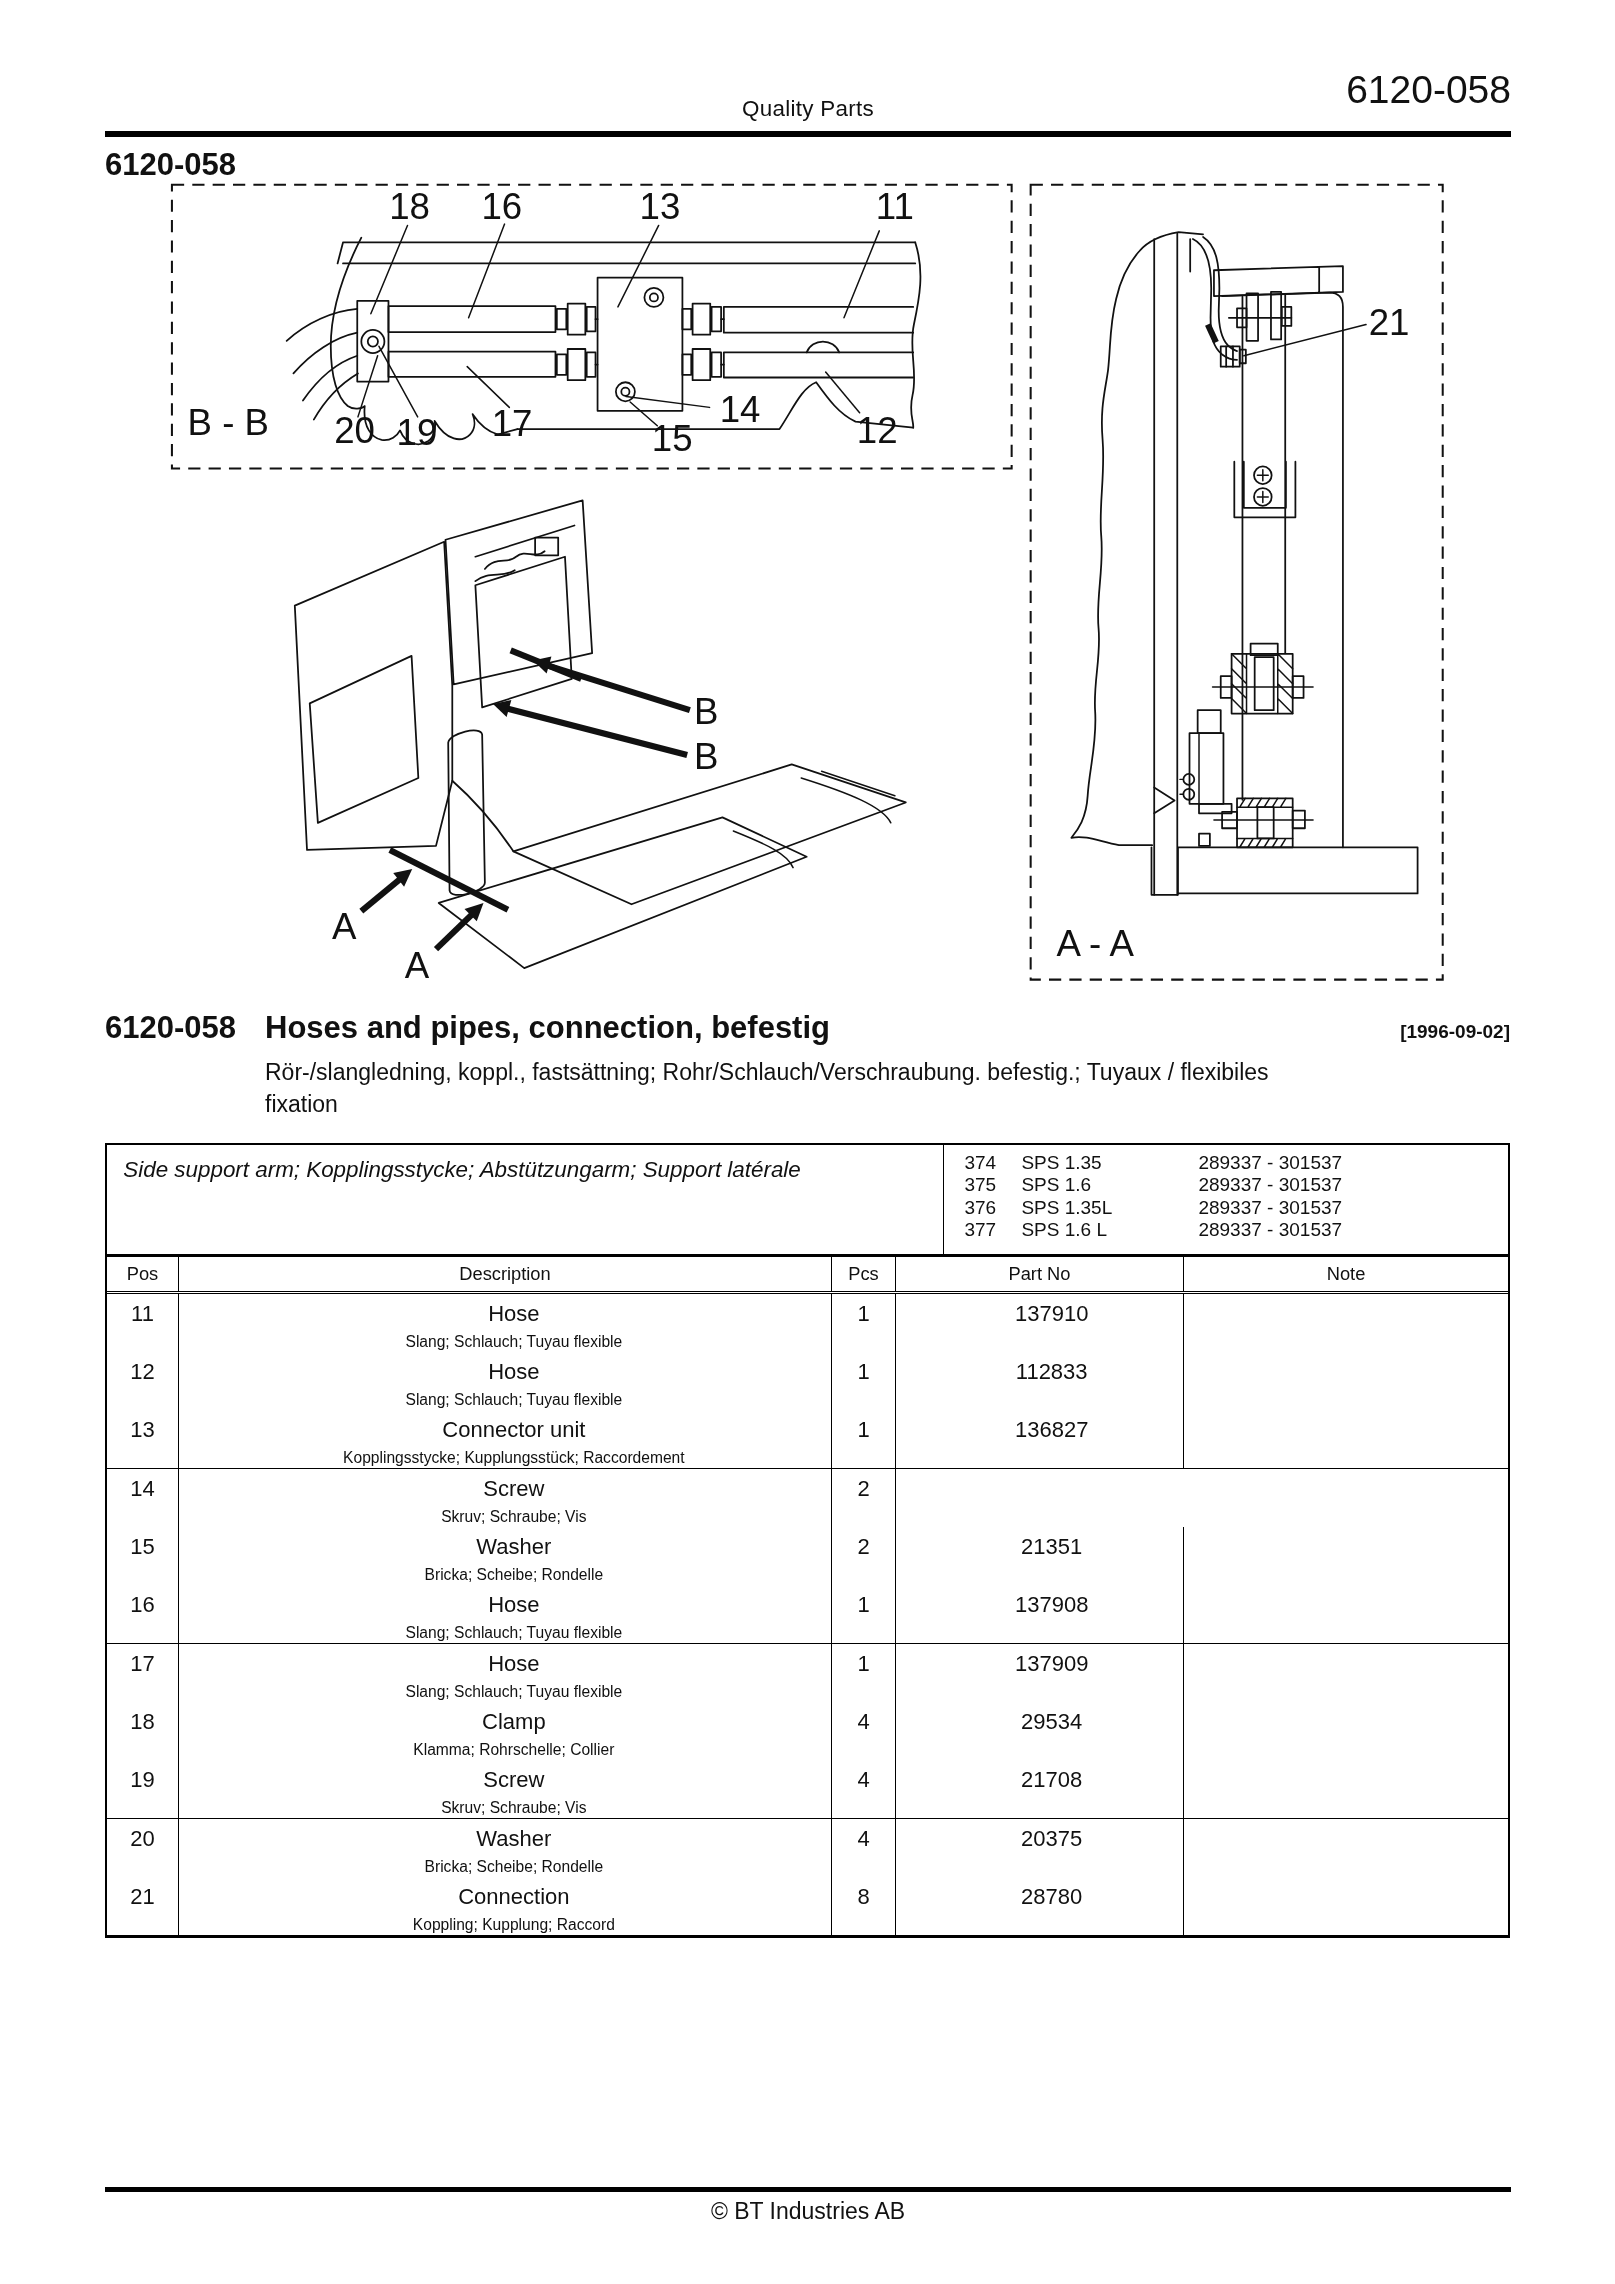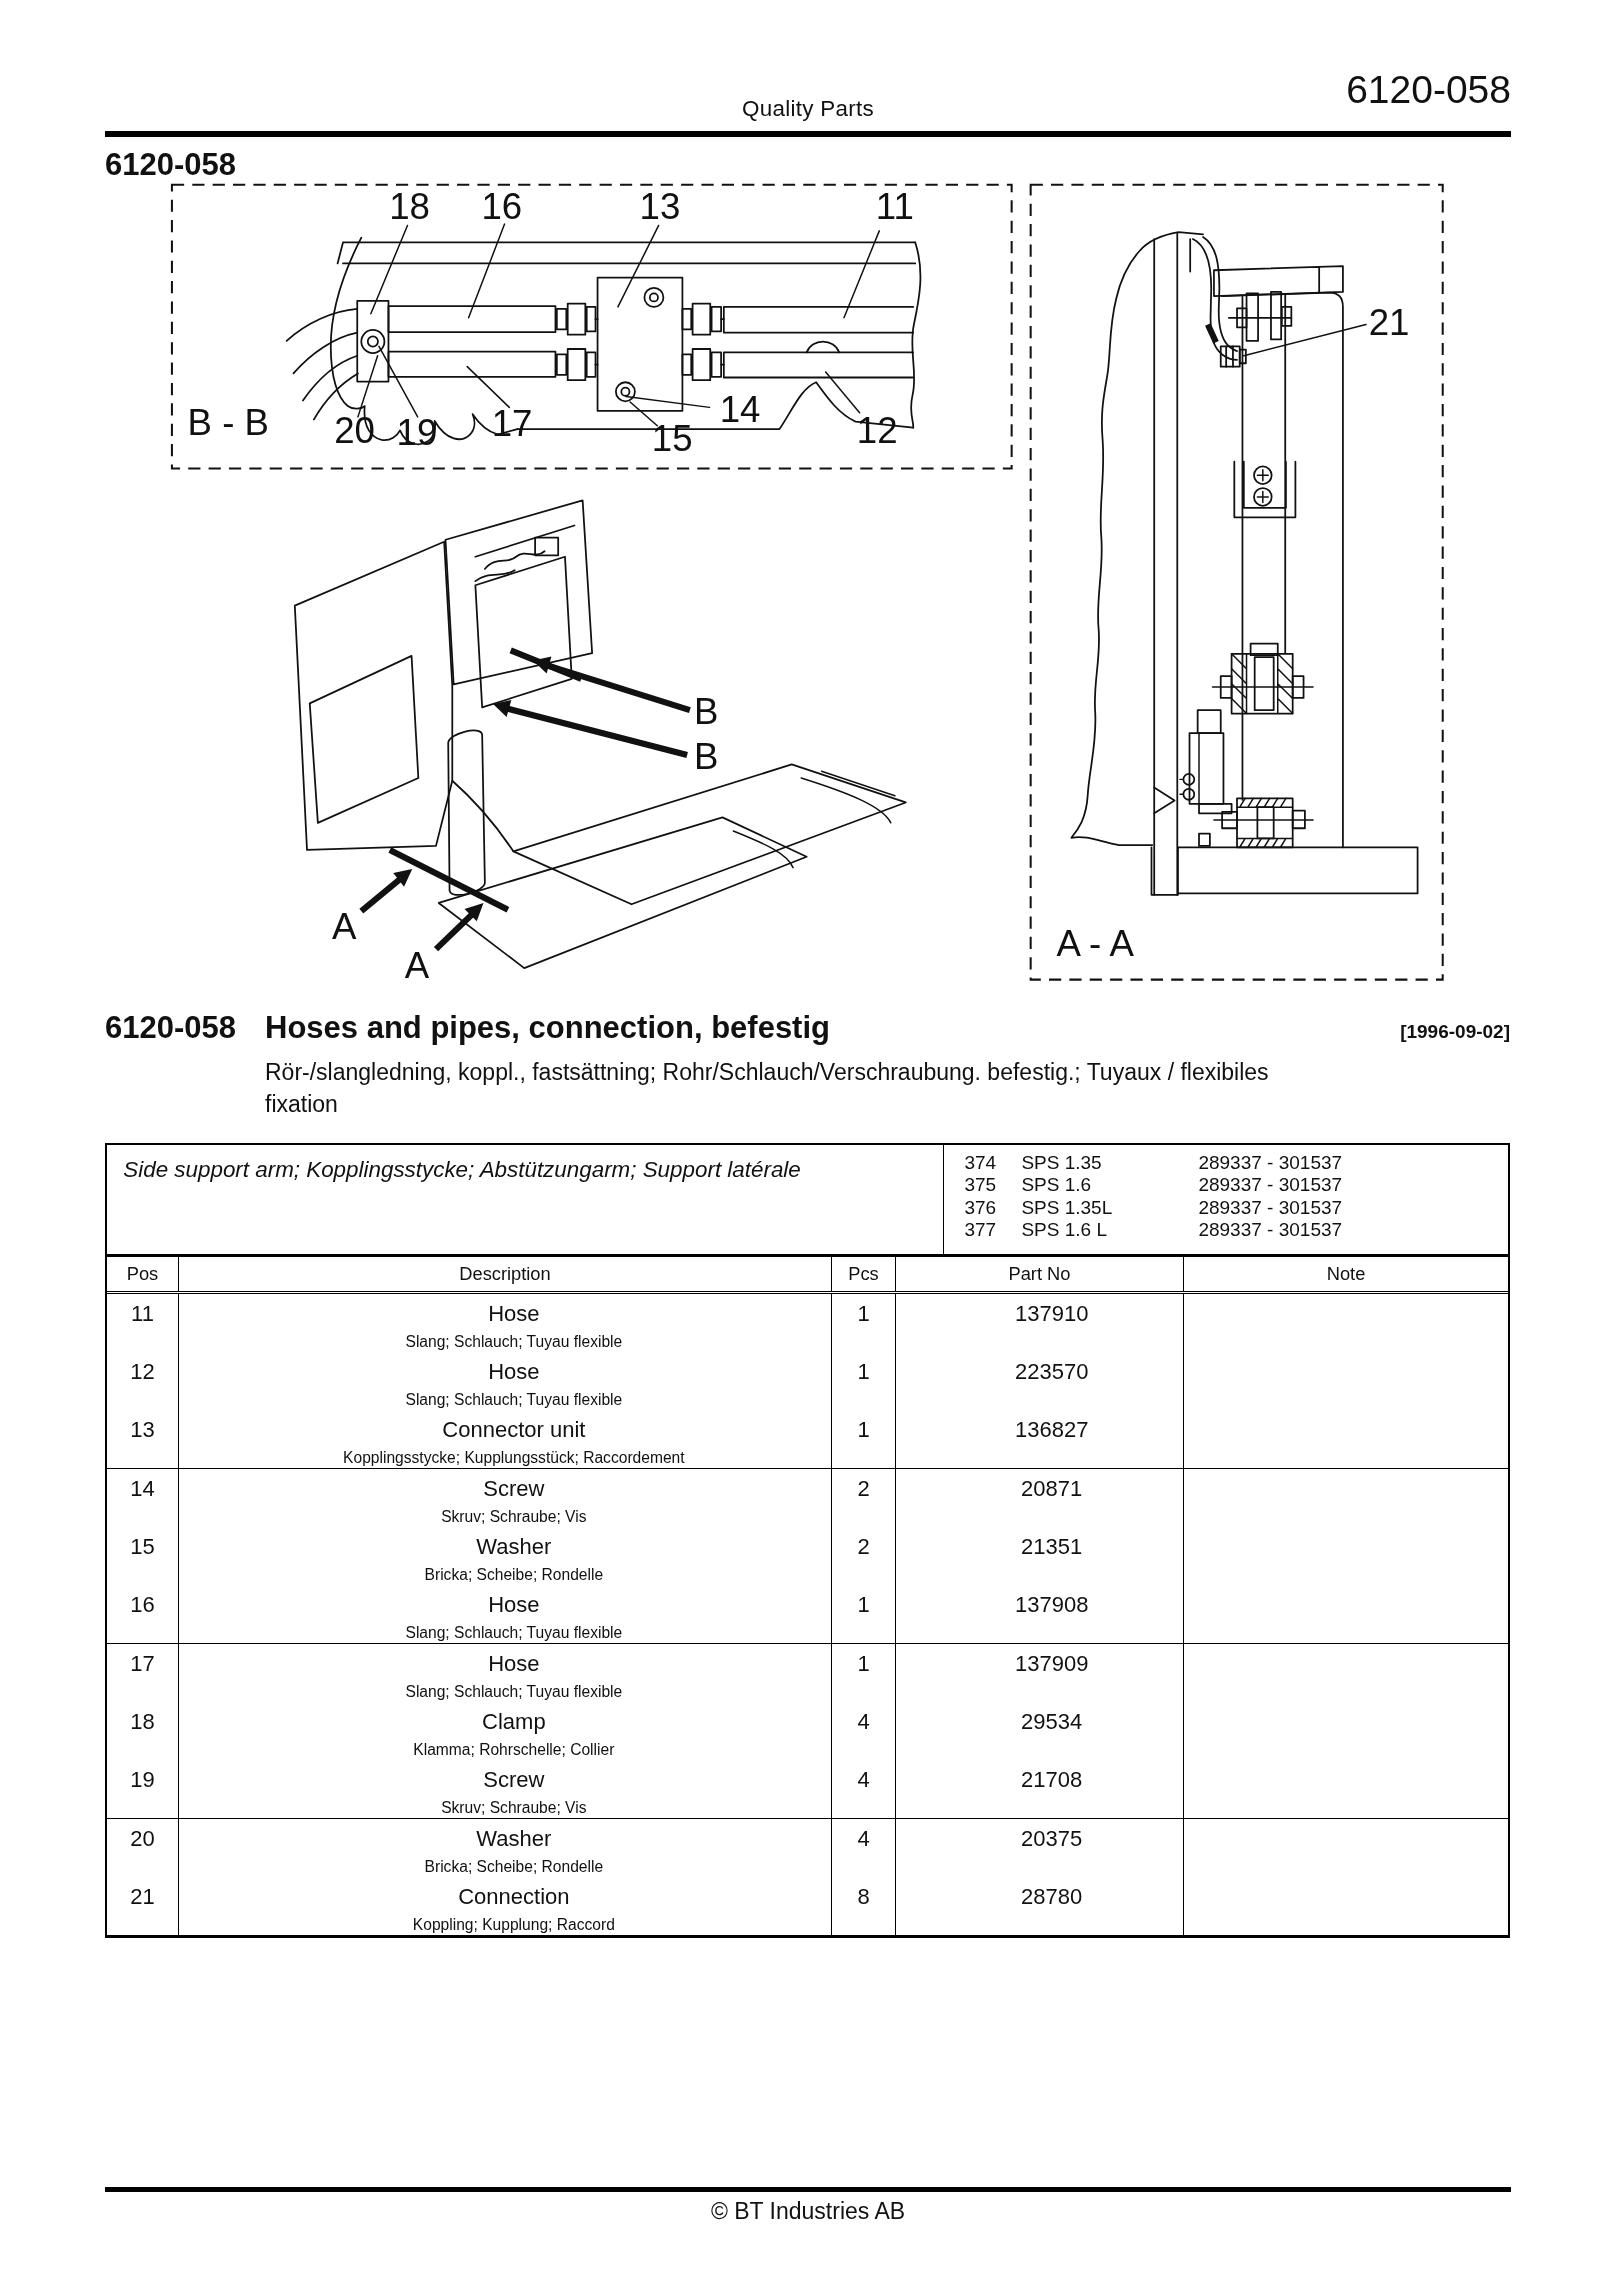--- a/index.html
+++ b/index.html
@@ -317,41 +317,40 @@
       <div class="c part bR">137910</div>
       <div class="c note"></div>
     </div>
     <div class="prow">
       <div class="c pos bR">12</div>
       <div class="c desc bR">
         <div class="d1">Hose</div>
         <div class="d2">Slang; Schlauch; Tuyau flexible</div>
       </div>
       <div class="c pcs bR">1</div>
-      <div class="c part bR">223570</div>
+      <div class="c part bR">112833</div>
       <div class="c note"></div>
     </div>
     <div class="prow g-end">
       <div class="c pos bR">13</div>
       <div class="c desc bR">
         <div class="d1">Connector unit</div>
         <div class="d2">Kopplingsstycke; Kupplungsstück; Raccordement</div>
       </div>
       <div class="c pcs bR">1</div>
       <div class="c part bR">136827</div>
       <div class="c note"></div>
     </div>
     <div class="prow">
       <div class="c pos bR">14</div>
       <div class="c desc bR">
         <div class="d1">Screw</div>
         <div class="d2">Skruv; Schraube; Vis</div>
       </div>
       <div class="c pcs bR">2</div>
-      <div class="c part bR">20871</div>
       <div class="c note"></div>
     </div>
     <div class="prow">
       <div class="c pos bR">15</div>
       <div class="c desc bR">
         <div class="d1">Washer</div>
         <div class="d2">Bricka; Scheibe; Rondelle</div>
       </div>
       <div class="c pcs bR">2</div>
       <div class="c part bR">21351</div>

